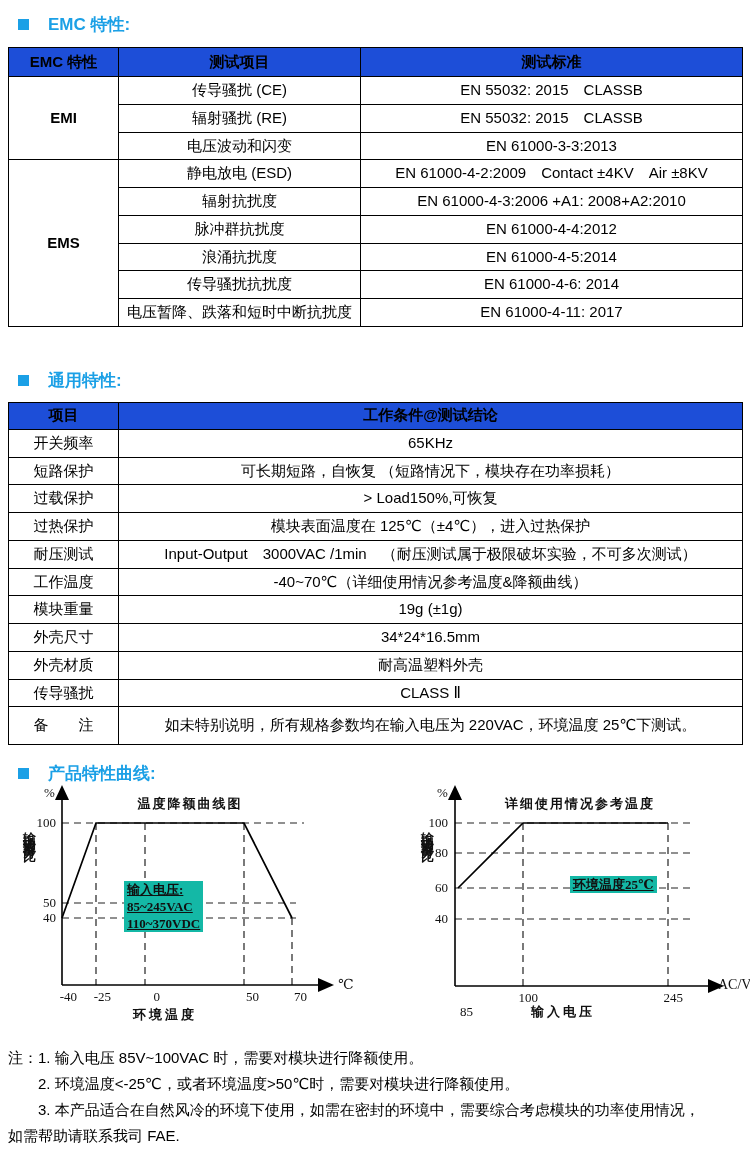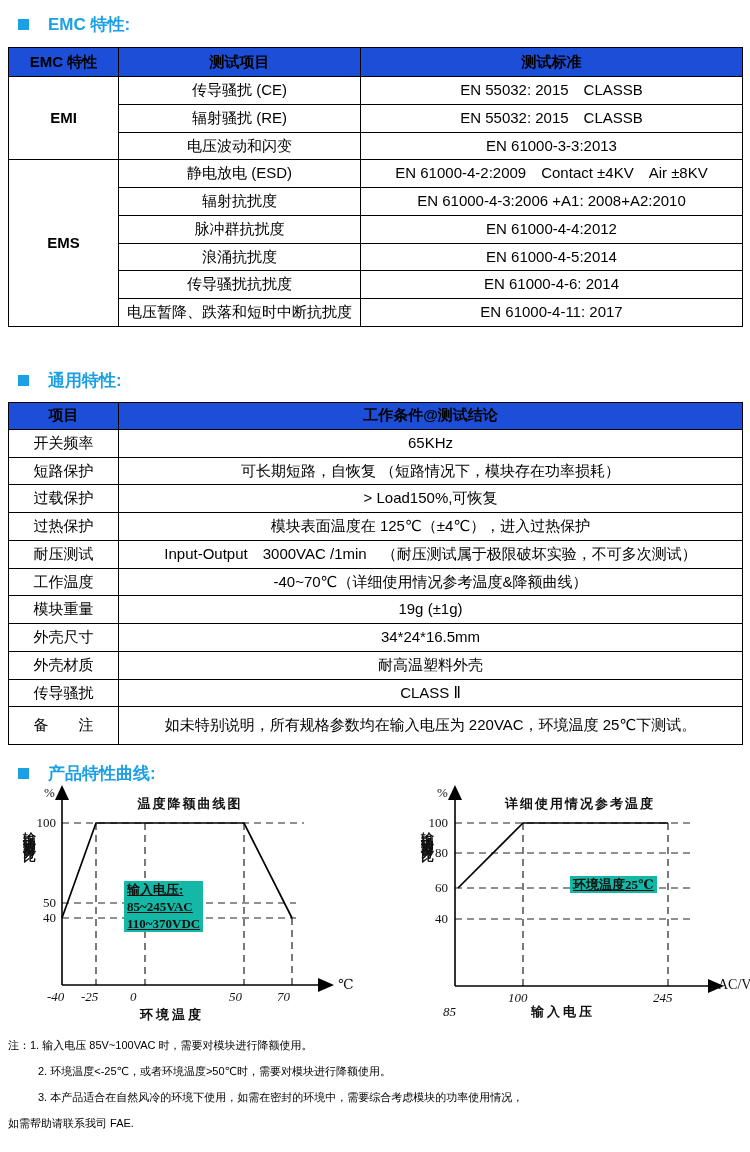--- a/index.html
+++ b/index.html
@@ -42,32 +42,32 @@
   .charts { display:flex; align-items:flex-start; margin-top:0; }
   .chart {
     position:relative; height:238px;
     font-family:"Liberation Serif","DejaVu Serif",serif;
     font-size:13px; color:#111;
   }
   .chart-left  { width:340px; margin-left:20px; }
   .chart-right { width:330px; margin-left:60px; }
   .chart svg { position:absolute; left:0; top:0; }
   .chart .lbl { position:absolute; white-space:nowrap; }
-  .chart .tick { text-align:left; width:30px;font-style:italic; }
+  .chart .tick { text-align:right; width:30px; }
   .chart .ytick { text-align:right; width:32px; }
   .chart .ctitle { font-weight:bold; letter-spacing:2px; text-align:center; }
   .chart .anno { font-weight:bold; background:#14b8a6; line-height:17px; padding:0 3px;text-decoration:underline; }
   .chart .ylab {
     writing-mode:vertical-rl; text-orientation:upright;
     letter-spacing:3px; font-weight:bold; line-height:14px;
   }
   .chart .xlab { font-weight:bold; letter-spacing:3px; text-align:center; }
 
   
-  .notes { margin:9px 8px 0 8px; font-size:11px; line-height:26px; }
+  .notes { margin:22px 8px 0 8px; font-size:15px; line-height:26px; }
   .notes .indent { padding-left:30px; }
 </style>
 </head>
 <body>
 
 <div class="section-title st1">
   <span class="bullet"></span>
   <span>EMC 特性:</span>
 </div>
 
@@ -225,21 +225,21 @@
       <div>输入电压:</div>
       <div>85~245VAC</div>
       <div>110~370VDC</div>
     </div>
     <div class="lbl tick" style="left:27px; top:204px;">-40</div>
     <div class="lbl tick" style="left:61px; top:204px;">-25</div>
     <div class="lbl tick" style="left:110px; top:204px;">0</div>
     <div class="lbl tick" style="left:209px; top:204px;">50</div>
     <div class="lbl tick" style="left:257px; top:204px;">70</div>
     <div class="lbl" style="left:318px; top:191px; font-size:14px;">℃</div>
-    <div class="lbl xlab" style="left:82px; top:221px; width:140px;">环境温度</div>
+    <div class="lbl xlab" style="left:75px; top:221px; width:140px;">环境温度</div>
   </div>
 
   <div class="chart chart-right">
     <svg width="330" height="238" viewBox="0 0 330 238">
       <g stroke="#222" stroke-width="1.2" stroke-dasharray="7,5">
         <line x1="35" y1="38" x2="272" y2="38"></line>
         <line x1="35" y1="68" x2="272" y2="68"></line>
         <line x1="35" y1="103" x2="272" y2="103"></line>
         <line x1="35" y1="134" x2="272" y2="134"></line>
         <line x1="103" y1="38" x2="103" y2="201"></line>

